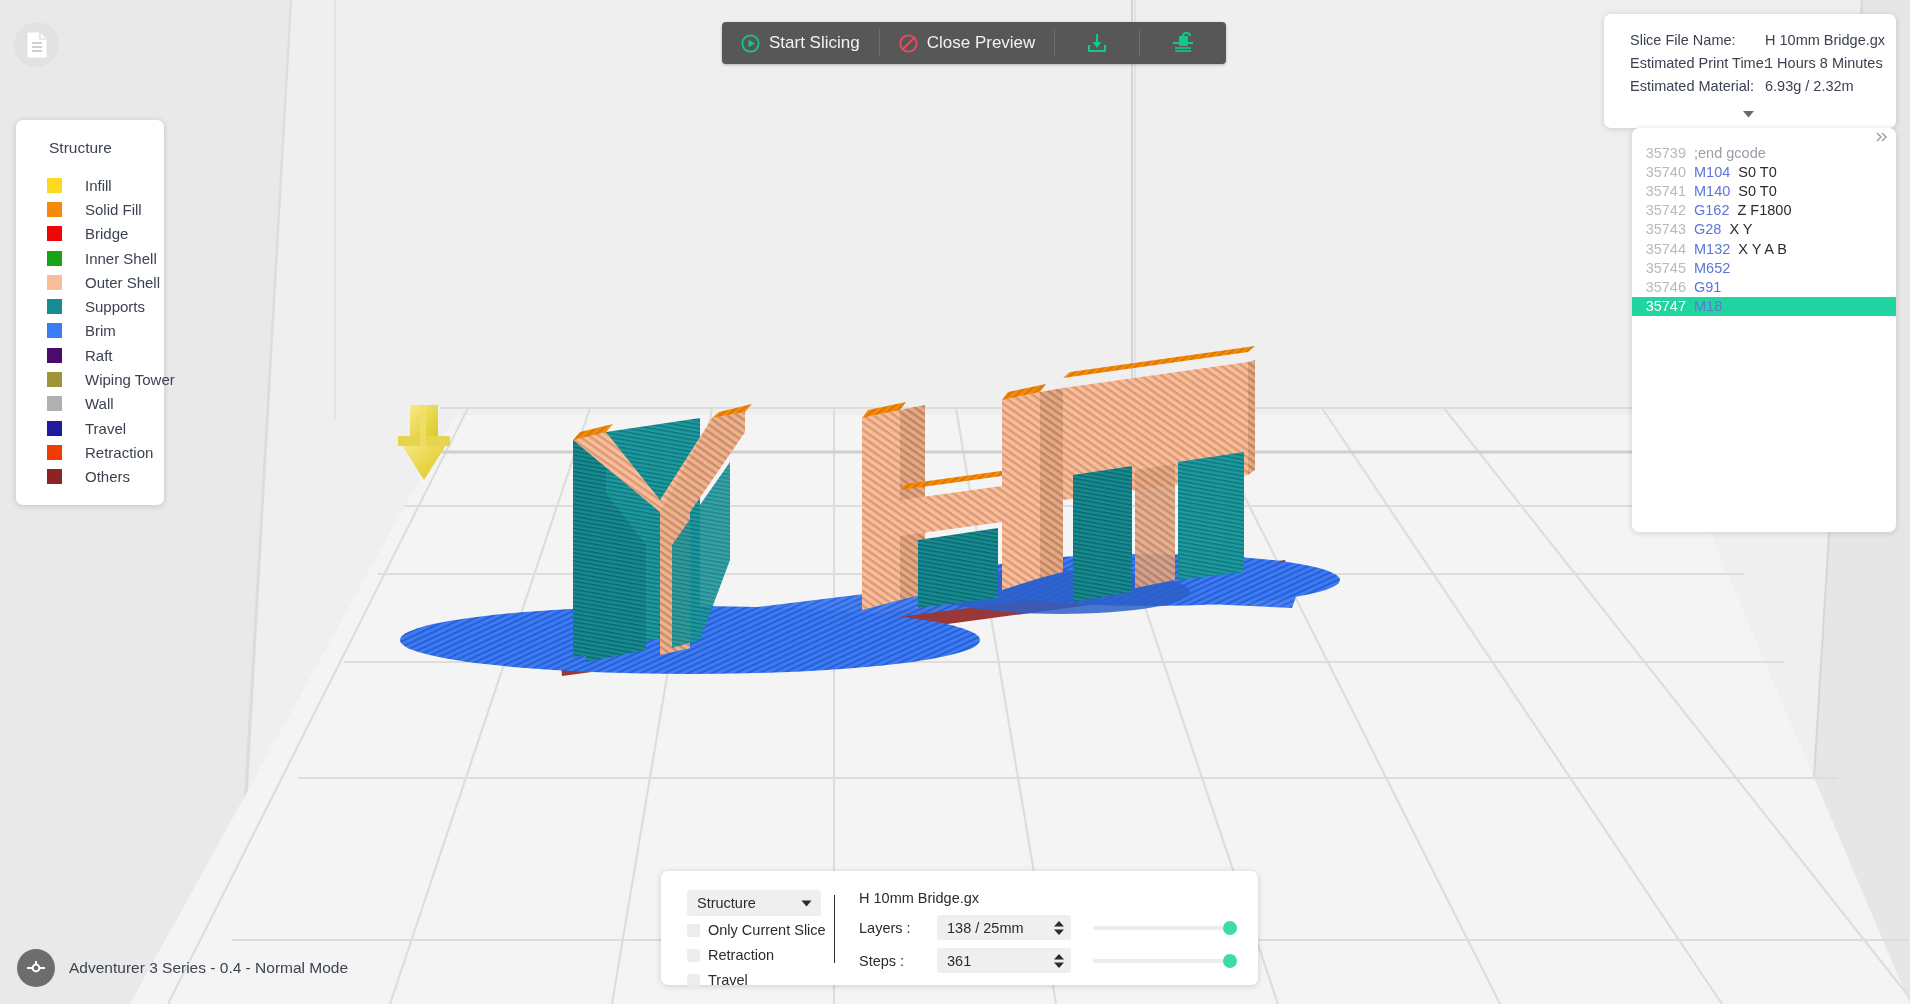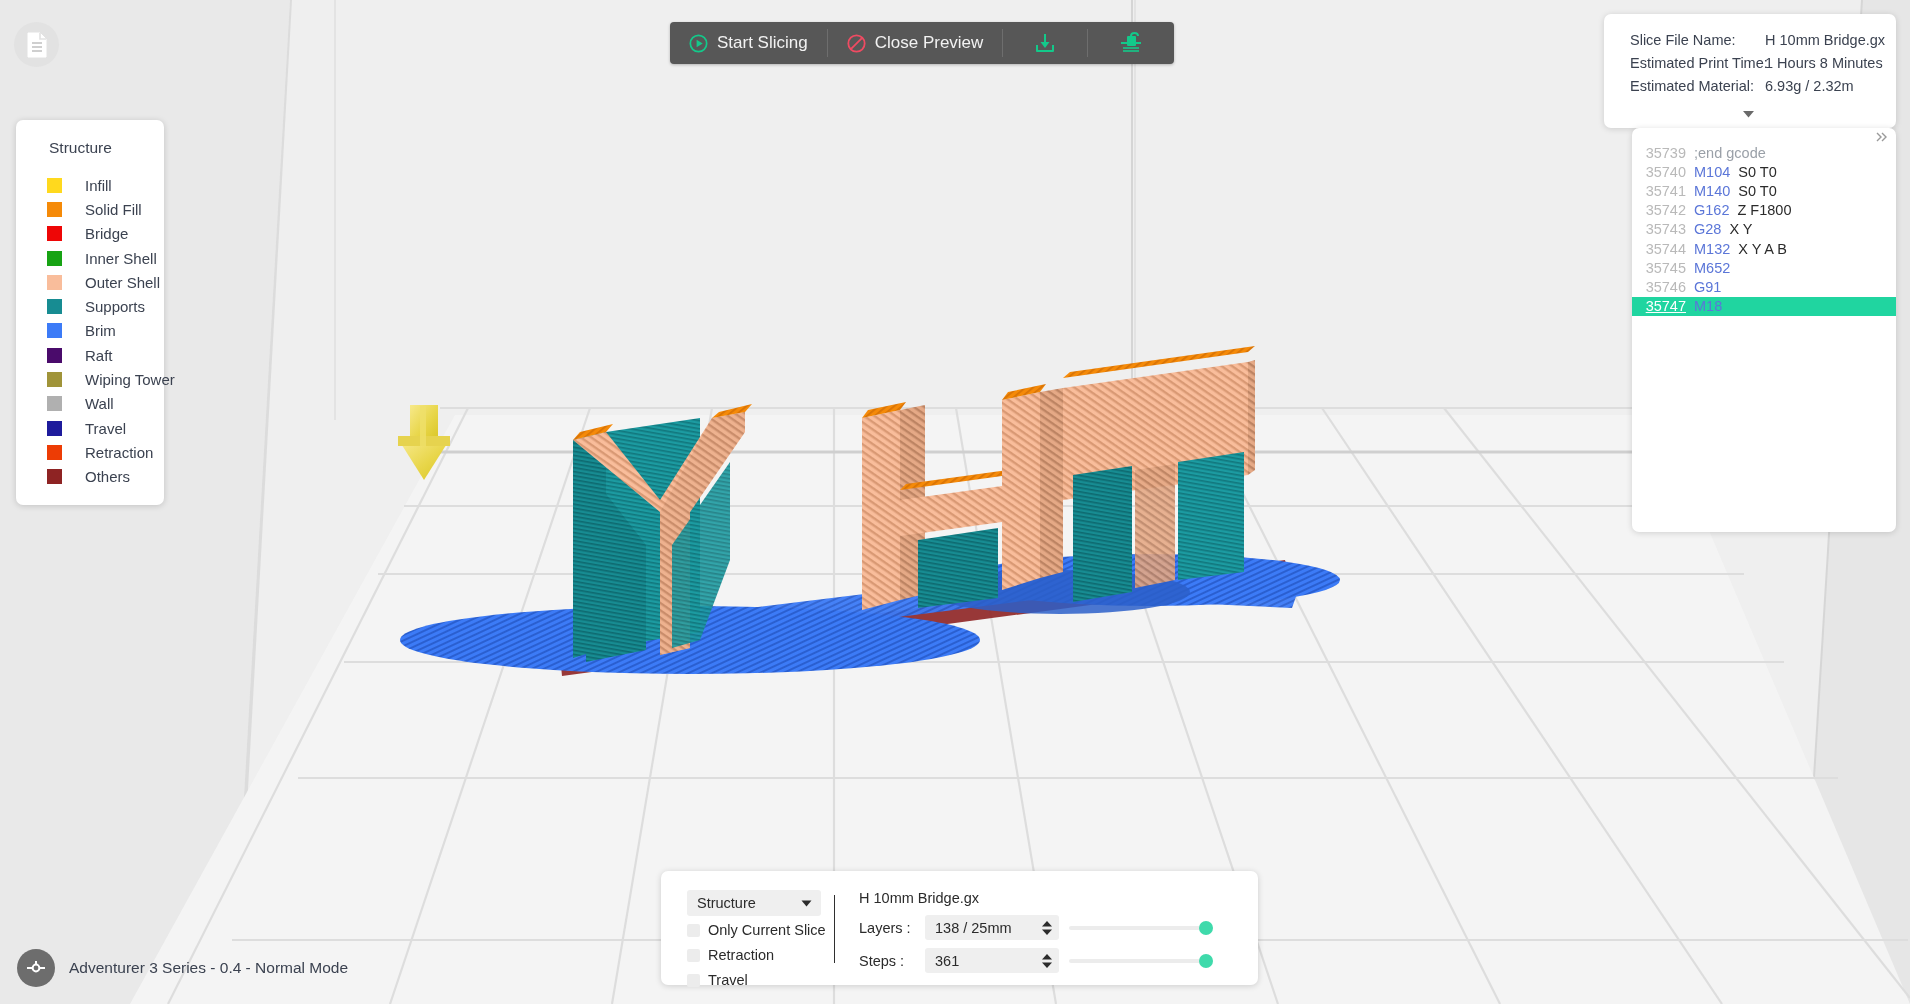--- a/index.html
+++ b/index.html
@@ -18,21 +18,21 @@
   
   .fileicon-btn {
     position: absolute; left: 14px; top: 22px;
     width: 45px; height: 45px; border-radius: 50%;
     background: #e2e2e2; display: flex; align-items: center; justify-content: center;
     cursor: pointer;
   }
 
   
   .toolbar {
-    position: absolute; left: 670px; top: 22px;
+    position: absolute; left: 722px; top: 22px;
     height: 42px; background: #575757; border-radius: 4px;
     display: flex; align-items: stretch; color: #f2f2f2;
     font-size: 17px; box-shadow: 0 1px 3px rgba(0,0,0,.25);
   }
   .tb-btn {
     display: flex; align-items: center; gap: 9px;
     padding: 0 19px; cursor: pointer; white-space: nowrap;
   }
   .tb-btn.icon-only { padding: 0 30px; }
   .tb-div { width: 1px; background: #6e6e6e; margin: 7px 0; flex: 0 0 1px; }
@@ -83,21 +83,21 @@
     position: absolute; right: 7px; top: 3px; font-size: 11px;
     color: #9a9a9a; cursor: pointer; letter-spacing: -1px;
   }
   .gcode-list {
     flex: 1 1 auto; padding-top: 15px; overflow: hidden;
     font-family: "Liberation Sans", sans-serif; font-size: 14.5px;
   }
   .gcode-line { display: flex; gap: 8px; padding: 0 6px 0 12px; height: 19.2px; align-items: center; cursor: pointer; }
   .gcode-line.hl { background: #20d5a0; }
   .gc-num { color: #b9b9b9; width: 42px; text-align: right; flex: 0 0 42px; }
-  .gcode-line.hl .gc-num { color: #ffffff; text-decoration: underline; }
+  .gcode-line.hl .gc-num { color: #ffffff; }
   .gc-cmd { color: #5b76d8; }
   .gc-args { color: #2b2b2b; }
   .gcode-foot {
     border-top: 1px solid #e4e4e4; margin: 0 12px; padding: 11px 0 13px 0;
     display: flex; gap: 13px; font-size: 14.5px; color: #2b2b2b; white-space: nowrap;
   }
 
   
   .ctrlpanel {
     position: absolute; left: 661px; top: 871px; width: 597px; height: 114px;
@@ -110,21 +110,21 @@
     width: 134px; height: 26px; background: #efefef; border: none; border-radius: 3px;
     display: flex; align-items: center; justify-content: space-between;
     padding: 0 9px 0 10px; font-size: 14.5px; color: #2b2b2b; cursor: pointer;
   }
   .chk-row { display: flex; align-items: center; gap: 8px; height: 22px; margin-top: 3px; cursor: pointer; }
   .chk-box { width: 13px; height: 13px; background: #ececec; border-radius: 2px; flex: 0 0 13px; }
   .chk-label { font-size: 14.5px; color: #2b2b2b; white-space: nowrap; }
   .ctrl-sep { width: 1px; background: #2f2f2f; margin: 5px 0 22px 0; flex: 0 0 1px; }
   .ctrl-right { flex: 1 1 auto; padding-left: 24px; }
   .ctrl-filename { font-size: 14.5px; color: #2b2b2b; margin-bottom: 9px; }
-  .ctrl-row { display: flex; align-items: center; gap: 10px; margin-bottom: 8px; }
+  .ctrl-row { display: flex; align-items: center; gap: 22px; margin-bottom: 8px; }
   .ctrl-rowlabel { font-size: 14.5px; color: #2b2b2b; width: 56px; flex: 0 0 56px; }
   .spinner {
     width: 134px; height: 25px; background: #efefef; border-radius: 3px;
     display: flex; align-items: center; justify-content: space-between;
     padding: 0 7px 0 10px; font-size: 14.5px; color: #2b2b2b; cursor: text;
   }
   .spin-arrows { display: flex; flex-direction: column; gap: 2px; cursor: pointer; }
   .slider { position: relative; width: 144px; height: 16px; cursor: pointer; }
   .slider-track {
     position: absolute; top: 6px; left: 0; right: 0; height: 4px;

